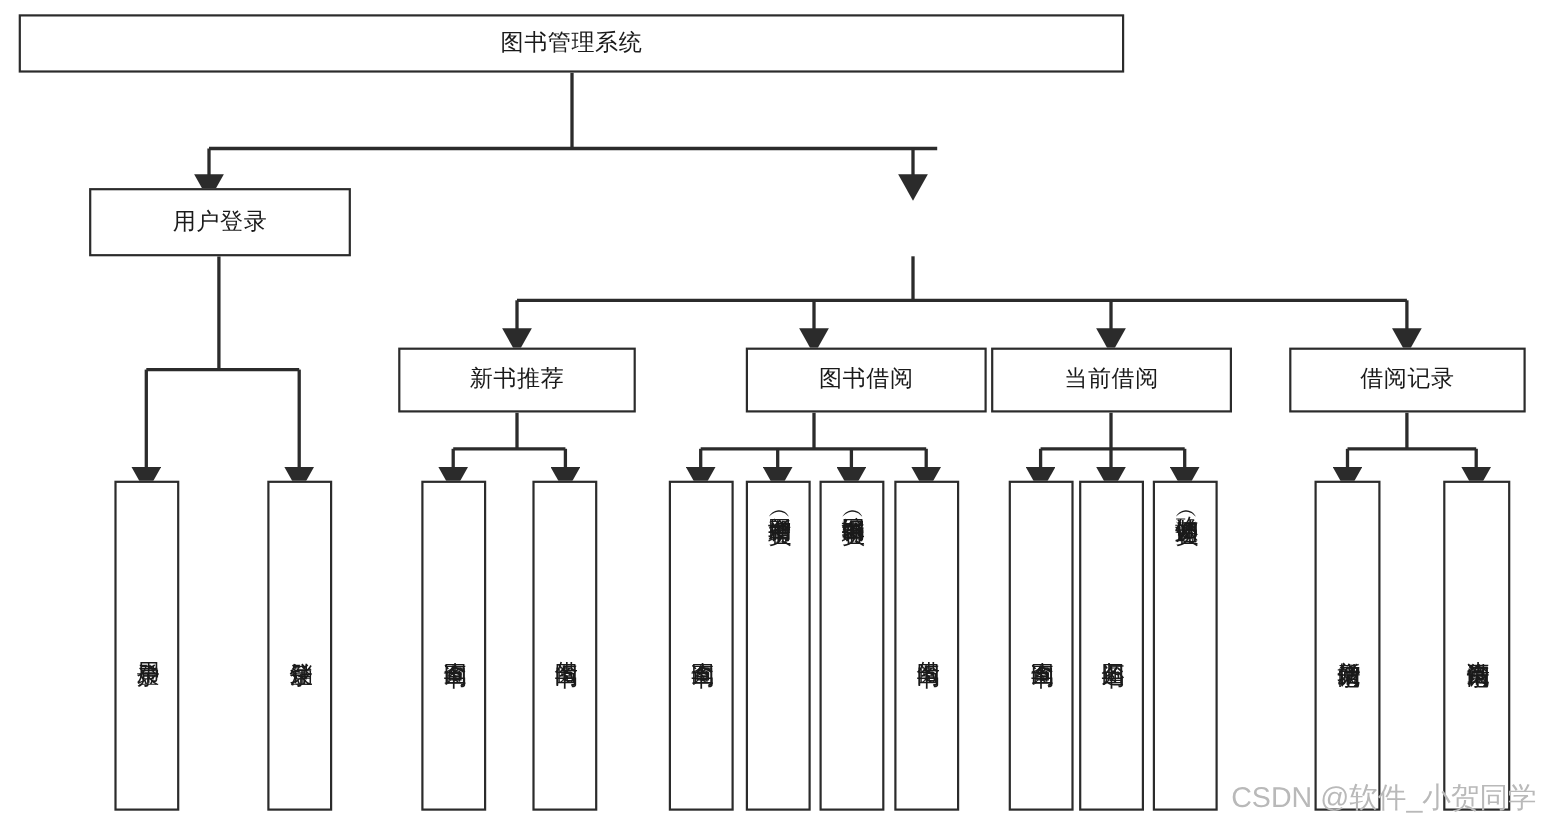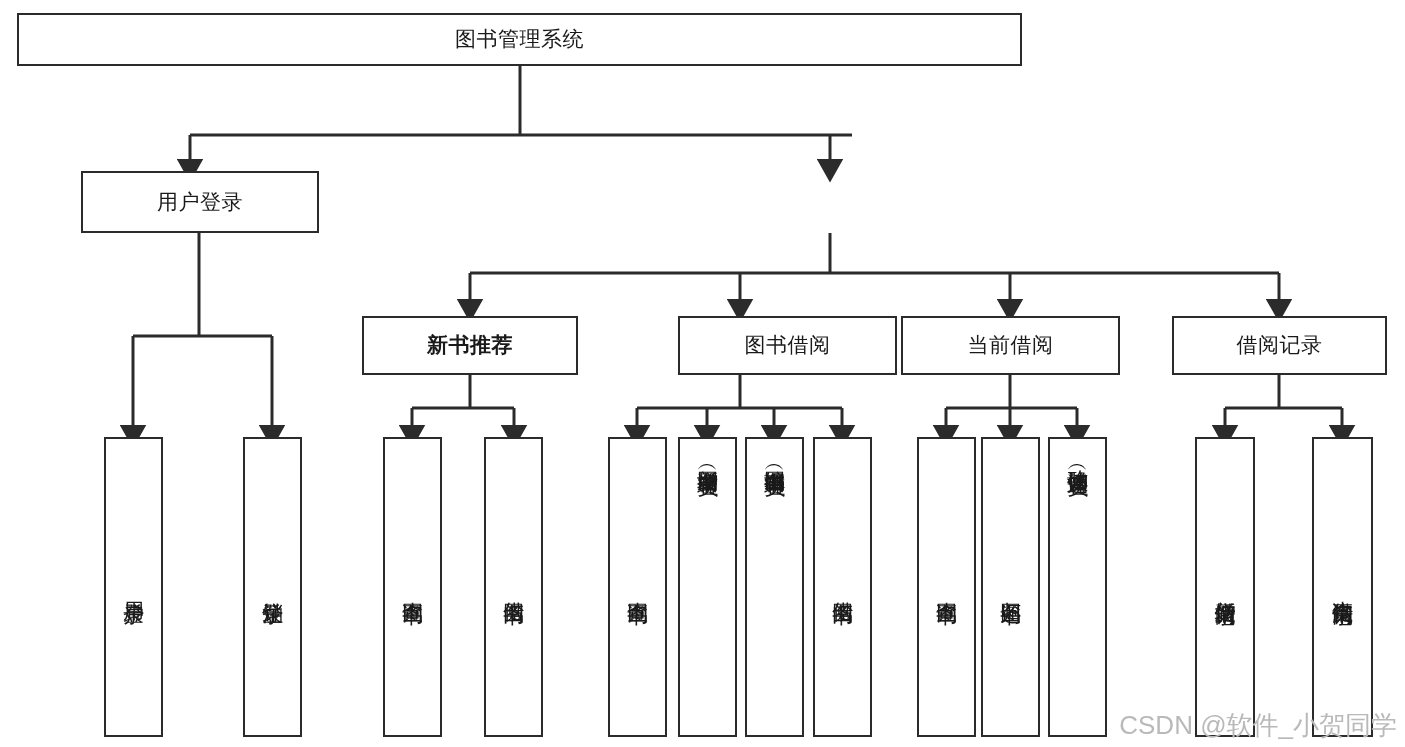--- a/index.html
+++ b/index.html
@@ -126,21 +126,21 @@
   </svg>
 
   <div class="node-box" style="left:17px; top:13px; width:1005px; height:53px;">
     <span class="node-label">图书管理系统</span>
   </div>
 
   <div class="node-box" style="left:81px; top:171px; width:238px; height:62px;">
     <span class="node-label">用户登录</span>
   </div>
 
-  <div class="node-box" style="left:362px; top:316px; width:216px; height:59px;font-weight:bold;">
+  <div class="node-box" style="left:362px; top:316px; width:216px; height:59px;">
     <span class="node-label">新书推荐</span>
   </div>
   <div class="node-box" style="left:631px; top:316px; width:219px; height:59px;margin-left:47px;">
     <span class="node-label">图书借阅</span>
   </div>
   <div class="node-box" style="left:901px; top:316px; width:219px; height:59px;">
     <span class="node-label">当前借阅</span>
   </div>
   <div class="node-box" style="left:1172px; top:316px; width:215px; height:59px;">
     <span class="node-label">借阅记录</span>

